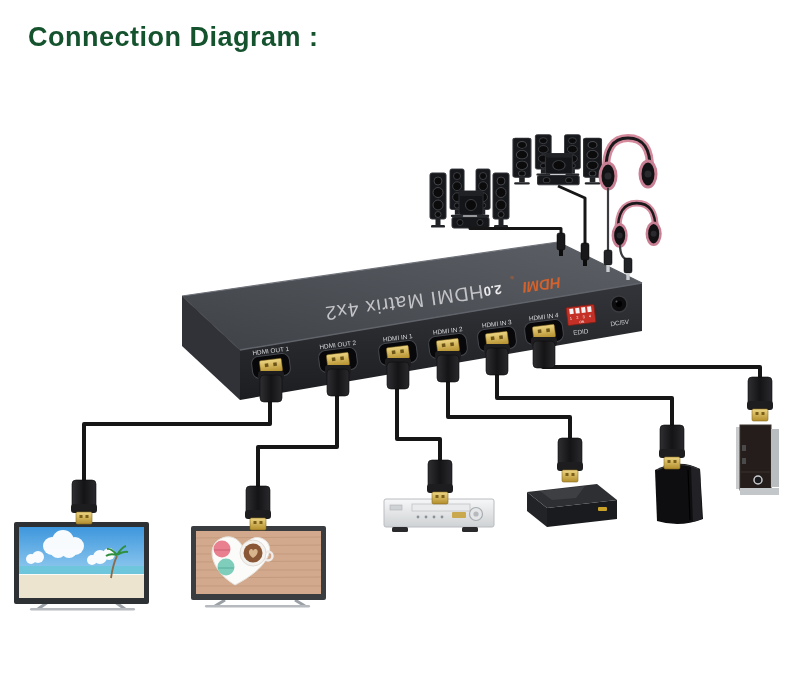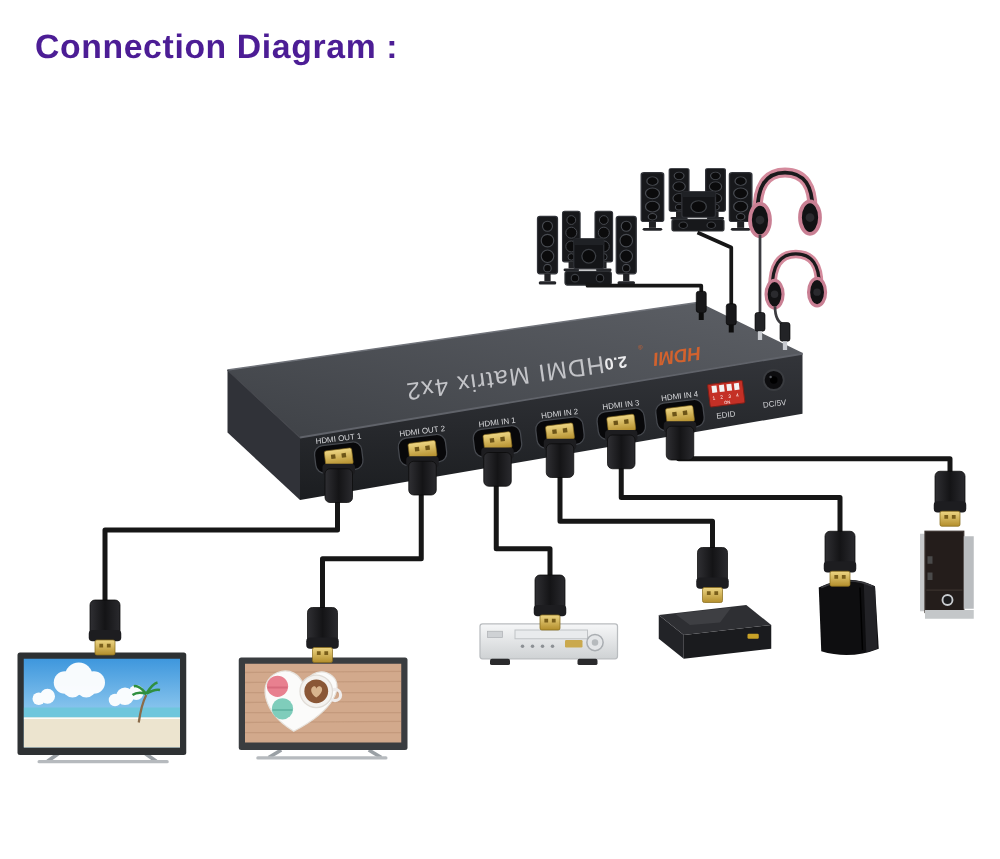--- a/index.html
+++ b/index.html
@@ -1,19 +1,19 @@
 <!DOCTYPE html>
 <html><head>
 <meta charset="utf-8">
 <style>
   html,body{margin:0;padding:0;background:#ffffff;}
   body{width:800px;height:687px;position:relative;overflow:hidden;
        font-family:"Liberation Sans",sans-serif;}
   .page-title{position:absolute;left:28px;top:4px;font-size:27px;font-weight:700;
-      color:#4c1d95;letter-spacing:0.5px;}
+      color:#14532d;letter-spacing:0.5px;}
   svg{position:absolute;left:0;top:0;display:block;}
   text{font-family:"Liberation Sans",sans-serif;}
 </style>
 </head>
 <body>
 
 <h1 class="page-title">Connection Diagram :</h1>
 
 <svg width="800" height="687" viewBox="0 0 800 687">
 <defs>

